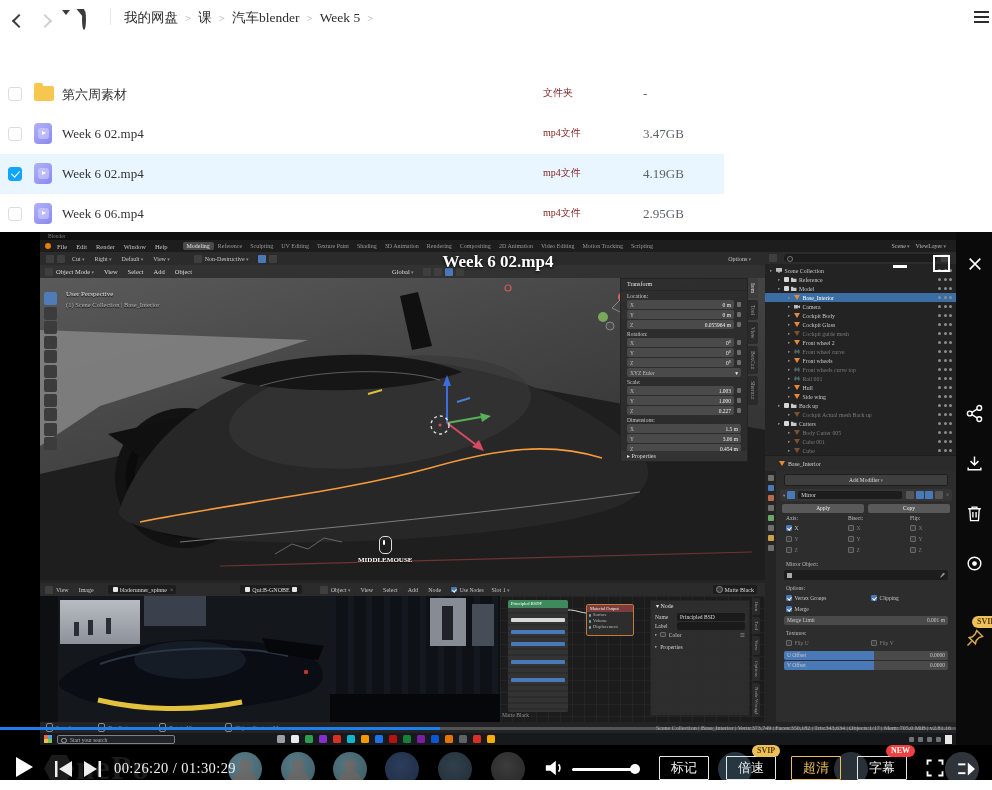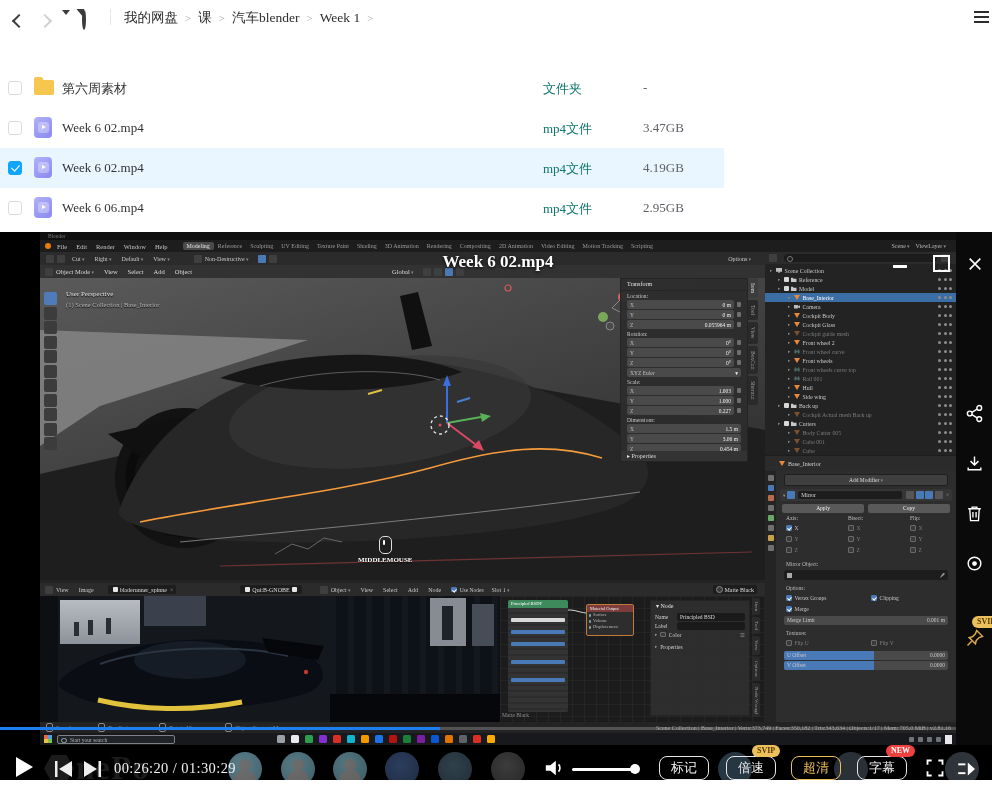--- a/index.html
+++ b/index.html
@@ -16,50 +16,50 @@
   .refresh::after{content:"";position:absolute;right:-3px;top:-3px;border-left:5px solid transparent;border-right:5px solid transparent;border-bottom:6px solid #3c3c3c;transform:rotate(50deg)}
   .vsep{width:1px;height:16px;background:#e6e6e6}
   .crumb{font-size:13.5px;color:#2d2d2d;cursor:default}
   .crumbsep{font-size:11px;color:#a9a9a9;margin:0 7px}
   .burger i{display:block;width:15px;height:2px;background:#2d2d2d;margin:3px 0}
 
   
   .thead{position:absolute;left:0;top:34px;width:992px;height:32px;border-bottom:1px solid #f2f2f2;font-size:13px;color:#8a8a8a}
   .hsep{position:absolute;top:9px;width:1px;height:14px;background:#ededed}
   .cbx{position:absolute;left:8px;width:14px;height:14px;border:1px solid #dcdcdc;border-radius:3px;background:#fff;box-sizing:border-box}
-  .rows{position:absolute;left:0;top:68px;width:992px}
+  .rows{position:absolute;left:0;top:74px;width:992px}
   .frow{position:relative;height:40px;width:724px}
   .frow.sel{background:#e9f6ff}
   .frow .cbx{top:13px}
   .frow.chk .cbx{background:#12a5ff;border-color:#12a5ff}
   .frow.chk .cbx::after{content:"";position:absolute;left:4.2px;top:1.4px;width:4px;height:7px;border-right:1.8px solid #fff;border-bottom:1.8px solid #fff;transform:rotate(42deg)}
   .fic{position:absolute;left:34px}
   .ic-folder{top:12px;width:20px;height:15px;background:#f7c64e;border-radius:2px}
   .ic-folder::before{content:"";position:absolute;top:-3px;left:0;width:9px;height:4px;background:#f7c64e;border-radius:2px 2px 0 0}
   .ic-video{top:9px;width:18px;height:21px;border-radius:4px;background:linear-gradient(140deg,#b2b1f8,#8a89ef)}
   .ic-video::before{content:"";position:absolute;left:3.5px;top:5px;width:11px;height:11px;background:rgba(255,255,255,.32);border-radius:3px}
   .ic-video::after{content:"";position:absolute;left:8px;top:8.2px;border-left:4.5px solid #fff;border-top:2.6px solid transparent;border-bottom:2.6px solid transparent}
   .frow .fic-f{display:none}
   .frow.fold .fic-f{display:block}
   .fname{position:absolute;left:62px;top:12px;font-size:13px;color:#333}
-  .ftype{position:absolute;left:543px;top:12px;font-size:13px;color:#0f766e}
+  .ftype{position:absolute;left:543px;top:12px;font-size:10px;color:#7f1d1d}
   .fsize{position:absolute;left:643px;top:12px;font-size:13px;color:#5f6368}
 
   
   .letterbox{position:absolute;left:0;top:232px;width:40px;height:513px;background:#000}
   .sidebar{position:absolute;left:956px;top:232px;width:36px;height:558px;background:#0a0a0a}
   .ctrlbar{position:absolute;left:0;top:745px;width:992px;height:45px;background:#000}
   .seektrack{position:absolute;left:0;top:727px;width:956px;height:3px;background:rgba(255,255,255,.22);z-index:7}
   .seekfill{height:3px;background:#1d7ef0}
   .ptitle{position:absolute;left:40px;top:252px;width:916px;text-align:center;font-size:17px;font-weight:bold;color:#fff;text-shadow:0 1px 3px rgba(0,0,0,.9);z-index:8}
   .winbtn{position:absolute;z-index:9}
   .avatar{position:absolute;top:752px;width:34px;height:34px;border-radius:50%;z-index:1}
   .avatar .ph{position:absolute;left:11px;top:7px;width:12px;height:12px;border-radius:50%;background:#7d625a;opacity:.55}
   .avatar .pb{position:absolute;left:6px;top:18px;width:22px;height:14px;border-radius:10px 10px 0 0;background:#7d625a;opacity:.55}
-  .pbtn{position:absolute;top:756px;height:22px;line-height:22px;padding:0 8px;border:1.5px solid #e8e8e8;border-radius:8px;color:#f2f2f2;font-size:13px;z-index:3;text-align:center}
+  .pbtn{position:absolute;top:756px;height:22px;line-height:22px;padding:0 8px;border:1.5px solid #e8e8e8;border-radius:1px;color:#f2f2f2;font-size:13px;z-index:3;text-align:center}
   .pbtn.gold{border-color:#ecc05a;color:#ecc05a}
   .pill{position:absolute;height:12px;line-height:12px;border-radius:7px;font-size:8px;font-weight:bold;padding:0 5px;z-index:4}
   .wm{position:absolute;left:44px;top:750px;z-index:0;color:rgba(170,170,170,.16);font-size:33px;font-weight:bold;letter-spacing:1px;display:flex;align-items:center}
   .wm .hex{width:30px;height:30px;margin-right:2px;background:rgba(170,170,170,.16);clip-path:polygon(25% 5%,75% 5%,100% 50%,75% 95%,25% 95%,0 50%)}
 
   
   .video{position:absolute;left:40px;top:232px;width:916px;height:513px;background:#242424;overflow:hidden;z-index:1}
   .v-osbar{position:absolute;left:0;top:0;width:916px;height:8px;background:#0f0f0f;color:#777;font-size:5.5px;line-height:8px;padding-left:8px;box-sizing:border-box}
   .v-topbar{position:absolute;left:0;top:8px;width:916px;height:12px;background:#1d1d1d;display:flex;align-items:center;font-size:6.5px;color:#c4c4c4}
   .v-topbar .logo{width:6px;height:6px;border-radius:50%;background:#e87d0d;margin:0 6px 0 5px}
@@ -193,21 +193,21 @@
     <span class="abs" style="left:62px;top:15px"><span class="caret"></span></span>
     <span class="abs" style="left:82px;top:11px"><span class="refresh"></span></span>
     <span class="abs vsep" style="left:110px;top:9px"></span>
     <div class="abs" style="left:124px;top:9px;display:flex;align-items:center">
       <span class="crumb">我的网盘</span>
       <span class="crumbsep">&gt;</span>
       <span class="crumb">课</span>
       <span class="crumbsep">&gt;</span>
       <span class="crumb">汽车blender</span>
       <span class="crumbsep">&gt;</span>
-      <span class="crumb">Week 1</span>
+      <span class="crumb">Week 5</span>
       <span class="crumbsep">&gt;</span>
     </div>
     <span class="abs burger" style="left:974px;top:8px">
         <i></i>
         <i></i>
         <i></i>
       </span>
   </div>
 
 

